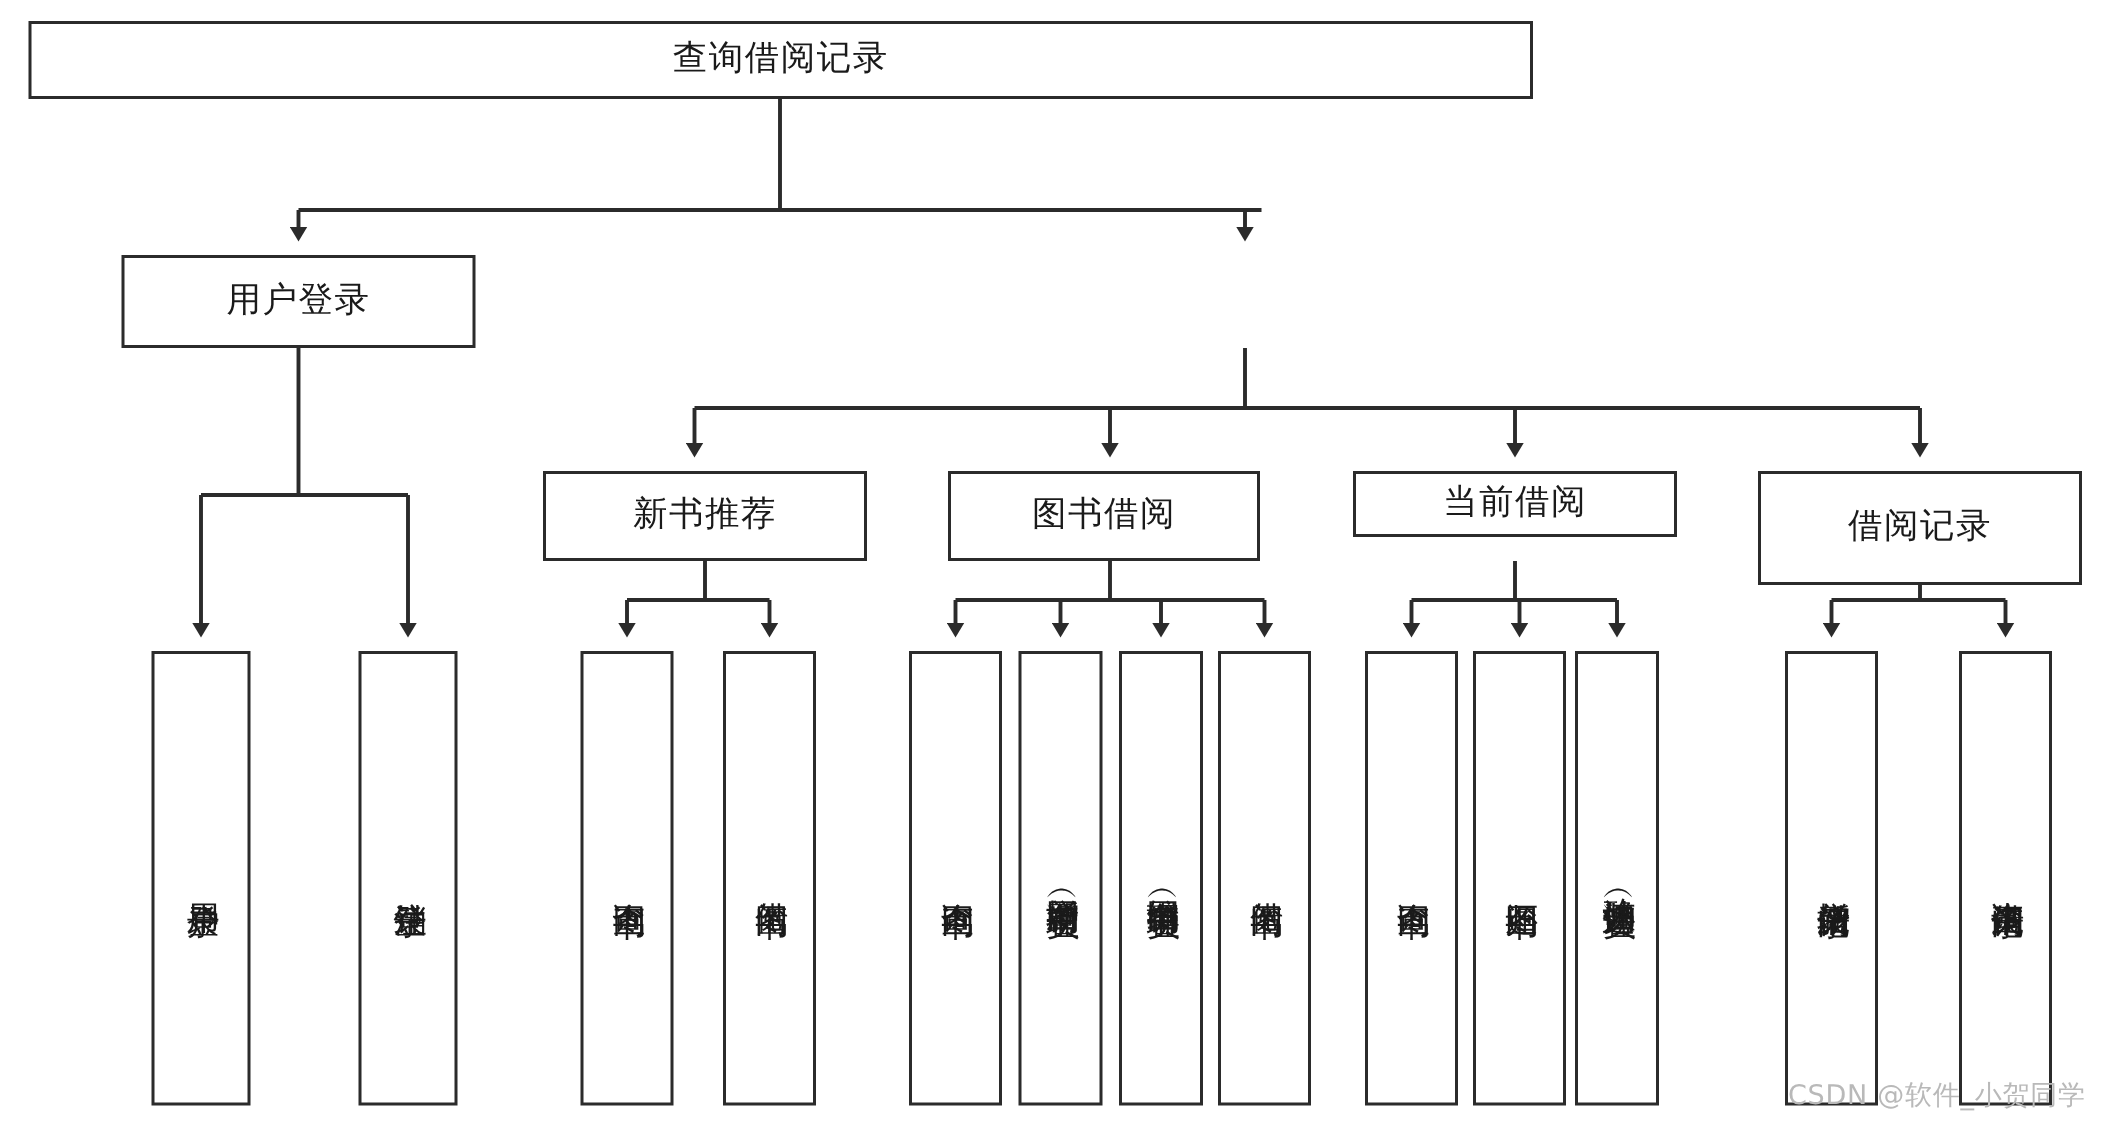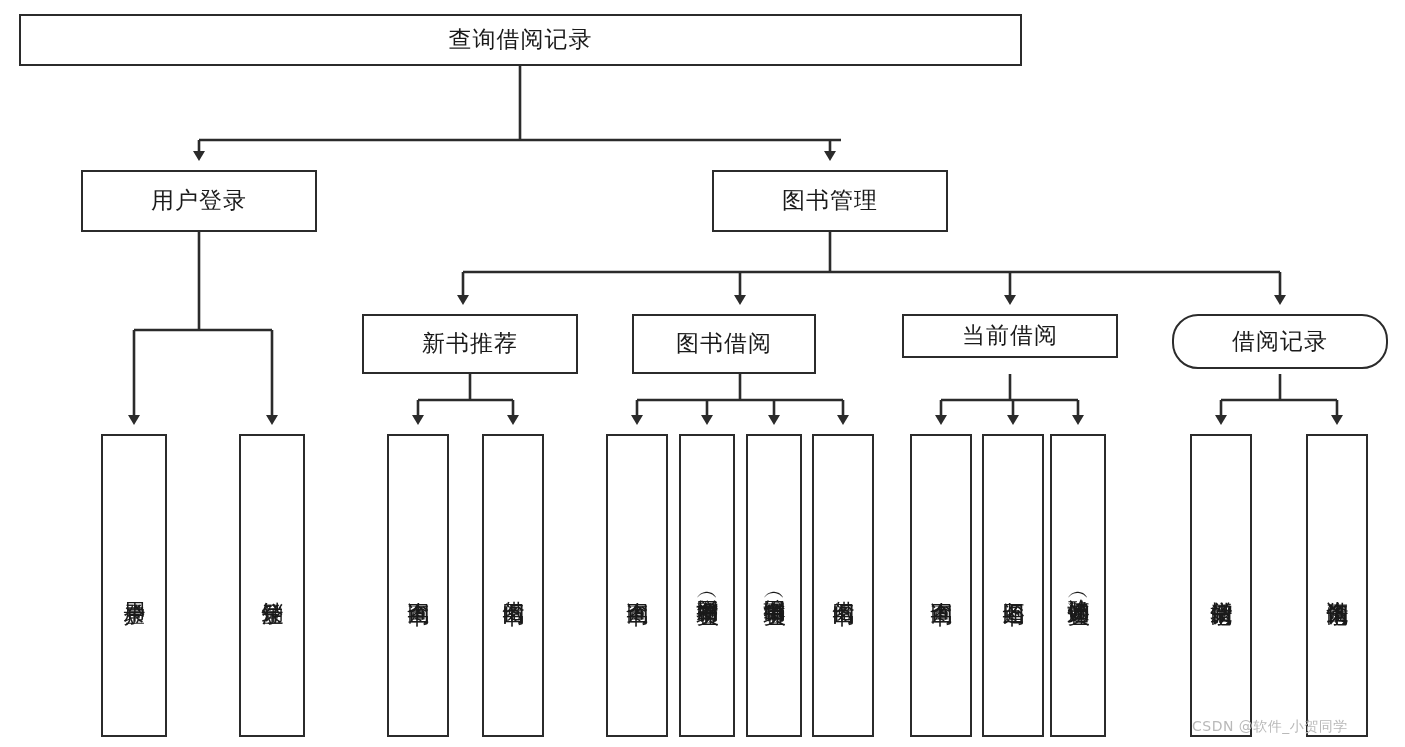--- a/index.html
+++ b/index.html
@@ -52,21 +52,21 @@
     justify-content: center;
     padding: 6px 0;
   }
   .node.vert .vtext {
     writing-mode: vertical-rl;
     text-orientation: upright;
     white-space: pre-line;
   }
   .watermark {
     position: absolute;
-    font-size: 14px;
+    font-size: 18px;
     color: #b9b9b9;
     letter-spacing: 0.5px;
     white-space: nowrap;
     user-select: none;
   }
 </style>
 </head>
 <body>
 
 <div id="canvas">
@@ -129,26 +129,25 @@
       <path d="M1280,374 L1280,400"></path>
       <path d="M1221,400 L1337,400"></path>
       <path d="M1221,400 L1221,416" marker-end="url(#arrow)"></path>
       <path d="M1337,400 L1337,416" marker-end="url(#arrow)"></path>
     </g>
   </svg>
 
   <div class="node horiz" style="left: 19px; top: 14px; width: 1003px; height: 52px;">查询借阅记录</div>
 
   <div class="node horiz" style="left: 81px; top: 170px; width: 236px; height: 62px;">用户登录</div>
-  <div class="node horiz" style="left: 712px; top: 170px; width: 236px; height: 62px;">图书管理</div>
 
   <div class="node horiz" style="left: 362px; top: 314px; width: 216px; height: 60px; text-align: center;">新书推荐</div>
-  <div class="node horiz" style="left: 632px; top: 314px; width: 184px; height: 60px;">图书借阅</div>
+  <div class="node horiz" style="left: 632px; top: 314px; width: 208px; height: 60px;">图书借阅</div>
   <div class="node horiz" style="left: 902px; top: 314px; width: 216px; height: 44px;">当前借阅</div>
-  <div class="node horiz" style="left: 1172px; top: 314px; width: 216px; height: 55px; border-radius: 26px;">借阅记录</div>
+  <div class="node horiz" style="left: 1172px; top: 314px; width: 216px; height: 76px;">借阅记录</div>
 
   <div class="node vert" style="left: 101px; top: 434px; width: 66px; height: 303px;">
       <span class="vtext">用户登录</span>
     </div>
   <div class="node vert" style="left: 239px; top: 434px; width: 66px; height: 303px;">
       <span class="vtext">注销登录</span>
     </div>
   <div class="node vert" style="left: 387px; top: 434px; width: 62px; height: 303px;">
       <span class="vtext">查询图书</span>
     </div>

